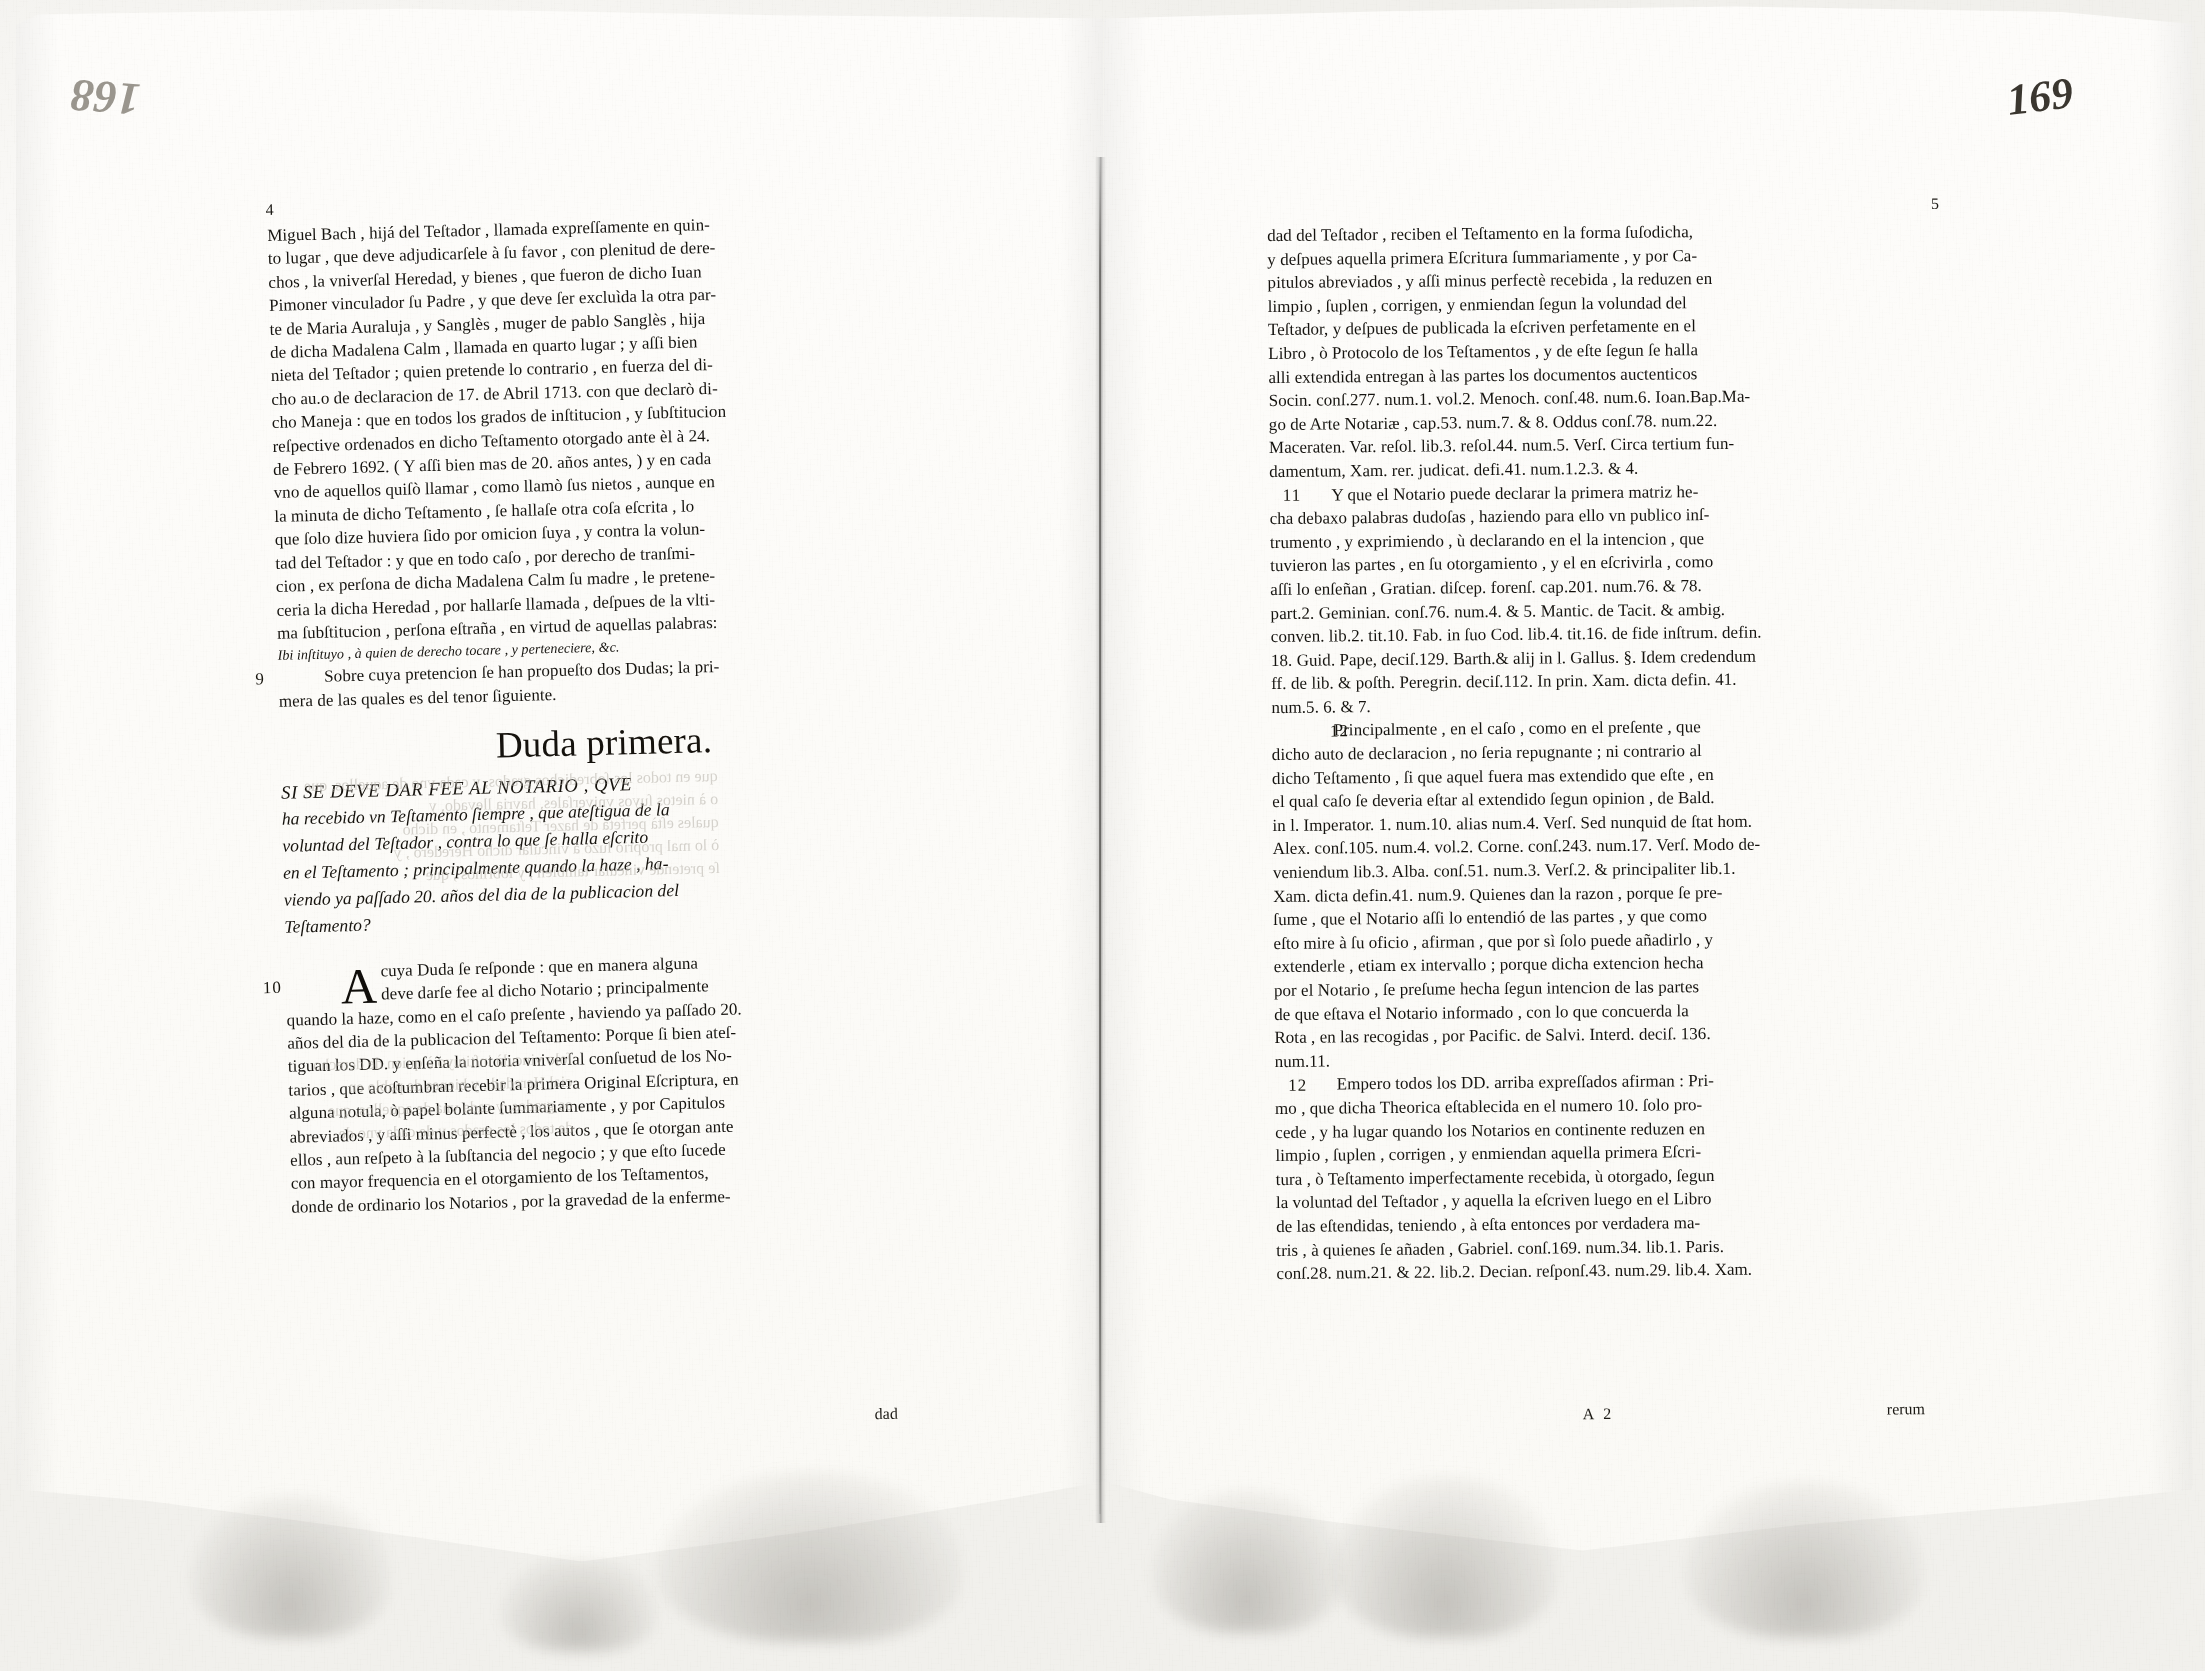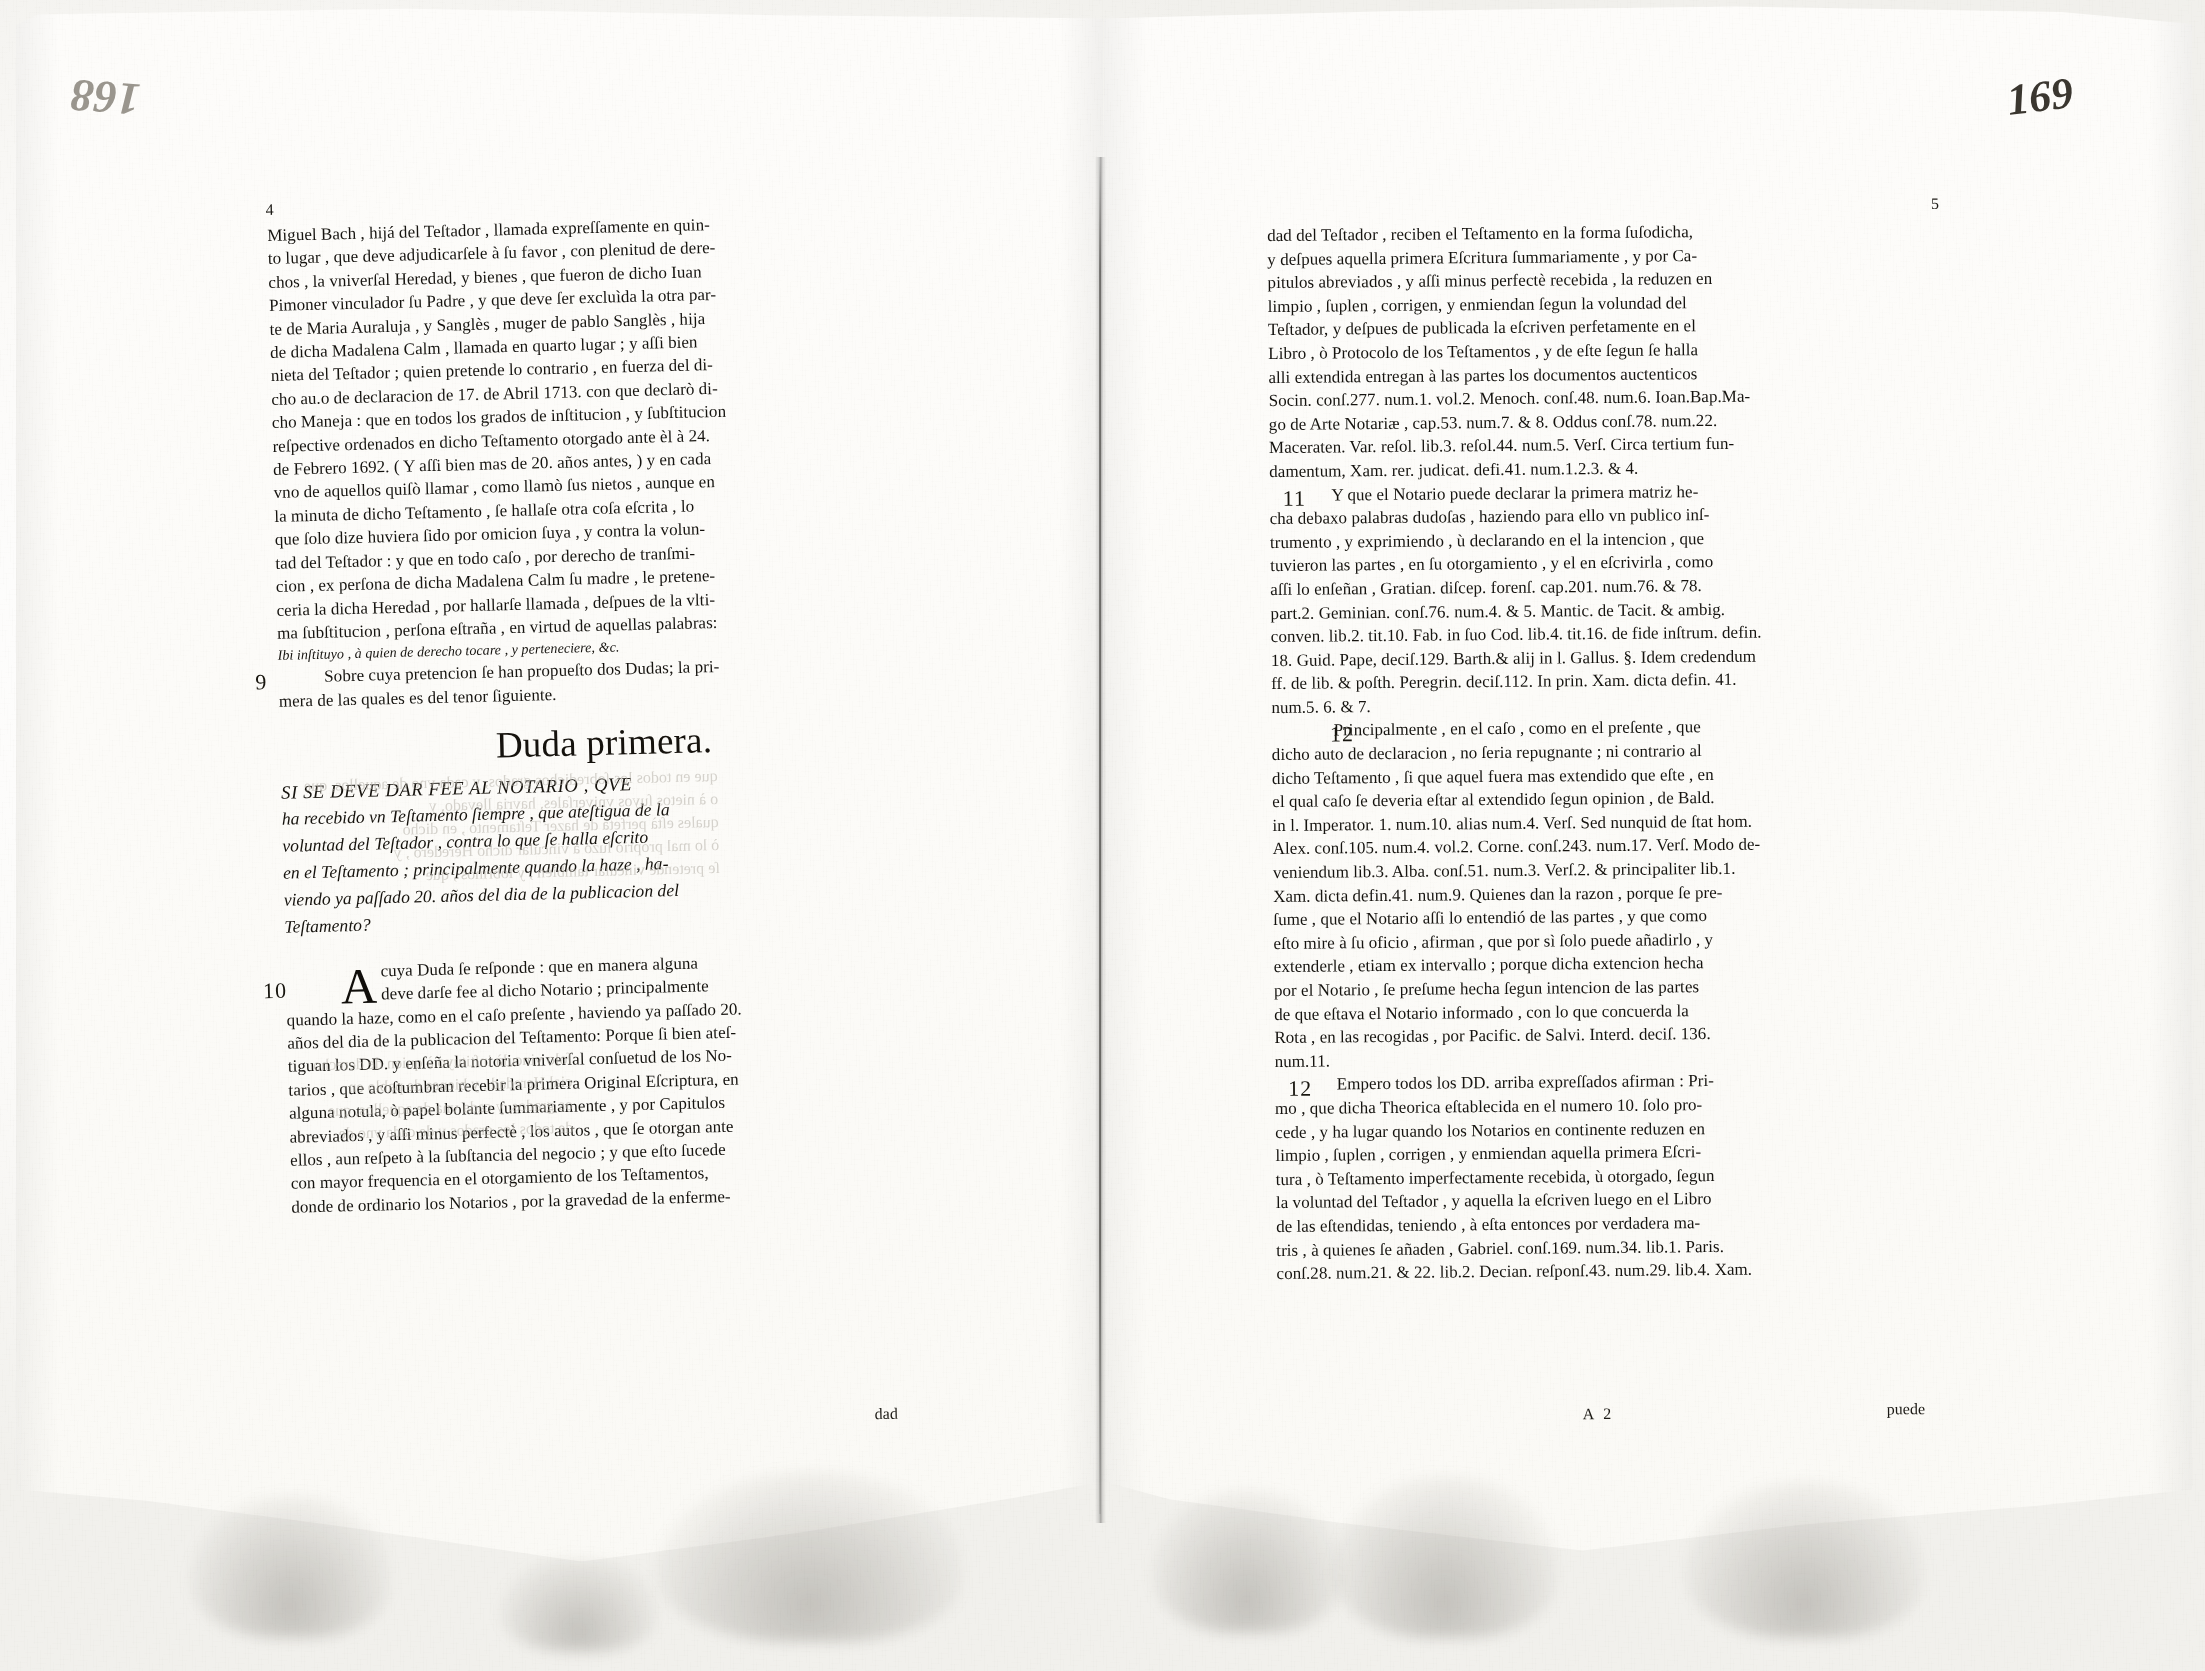--- a/index.html
+++ b/index.html
@@ -71,21 +71,21 @@
   .it{font-style:italic;}
 
   
   .folio-print{
     position:absolute;font-size:16px;color:#1a1814;
     font-family:"Liberation Serif",serif;
   }
 
   
   .para-num{
-    position:absolute;font-size:22px;color:#18160f;
+    position:absolute;font-size:17px;color:#18160f;
     font-family:"Liberation Serif",serif;letter-spacing:1px;
   }
 
   
   .duda-head{
     text-align:center;font-size:37px;color:#15120d;
     font-family:"Liberation Serif",serif;
     letter-spacing:0.2px;margin:16px 0 4.8px 0;
   }
 
@@ -283,21 +283,21 @@
       <div class="body-line">cede ,  y ha lugar quando los  Notarios en continente reduzen en</div>
       <div class="body-line">limpio , ſuplen ,  corrigen ,  y enmiendan aquella  primera Eſcri-</div>
       <div class="body-line">tura , ò Teſtamento imperfectamente recebida, ù otorgado, ſegun</div>
       <div class="body-line">la voluntad del Teſtador , y aquella la eſcriven luego en el  Libro</div>
       <div class="body-line">de las eſtendidas, teniendo ,  à eſta entonces por  verdadera ma-</div>
       <div class="body-line">tris ,  à quienes ſe añaden ,  Gabriel. conſ.169. num.34. lib.1. Paris.</div>
       <div class="body-line">conſ.28. num.21. &amp; 22. lib.2. Decian. reſponſ.43. num.29. lib.4. Xam.</div>
     </div>
 
     <div class="signature" style="left:305px;top:1184px;">A 2</div>
-    <div class="catchword" style="left:609px;top:1182px;">puede</div>
+    <div class="catchword" style="left:609px;top:1182px;">rerum</div>
   </div>
 
   <div class="showthrough" style="left:305px;top:769px;transform:rotate(-1.4deg) scaleX(-1);">
     que en todos los ſobredichos grados, y cada vno de aquellos, que<br>
     o à nietos ſuyos vniverſales, havria llevado, y<br>
     quales eſtà perfeta de hazer Teſtamento , en dicho<br>
     ò lo mal proprio luzo à vincular dicho Heredero , y<br>
     ſe pretende vincular tambien , y ſobrinos , que
   </div>
   <div class="showthrough" style="left:314px;top:1050px;transform:rotate(-1.4deg) scaleX(-1);">

